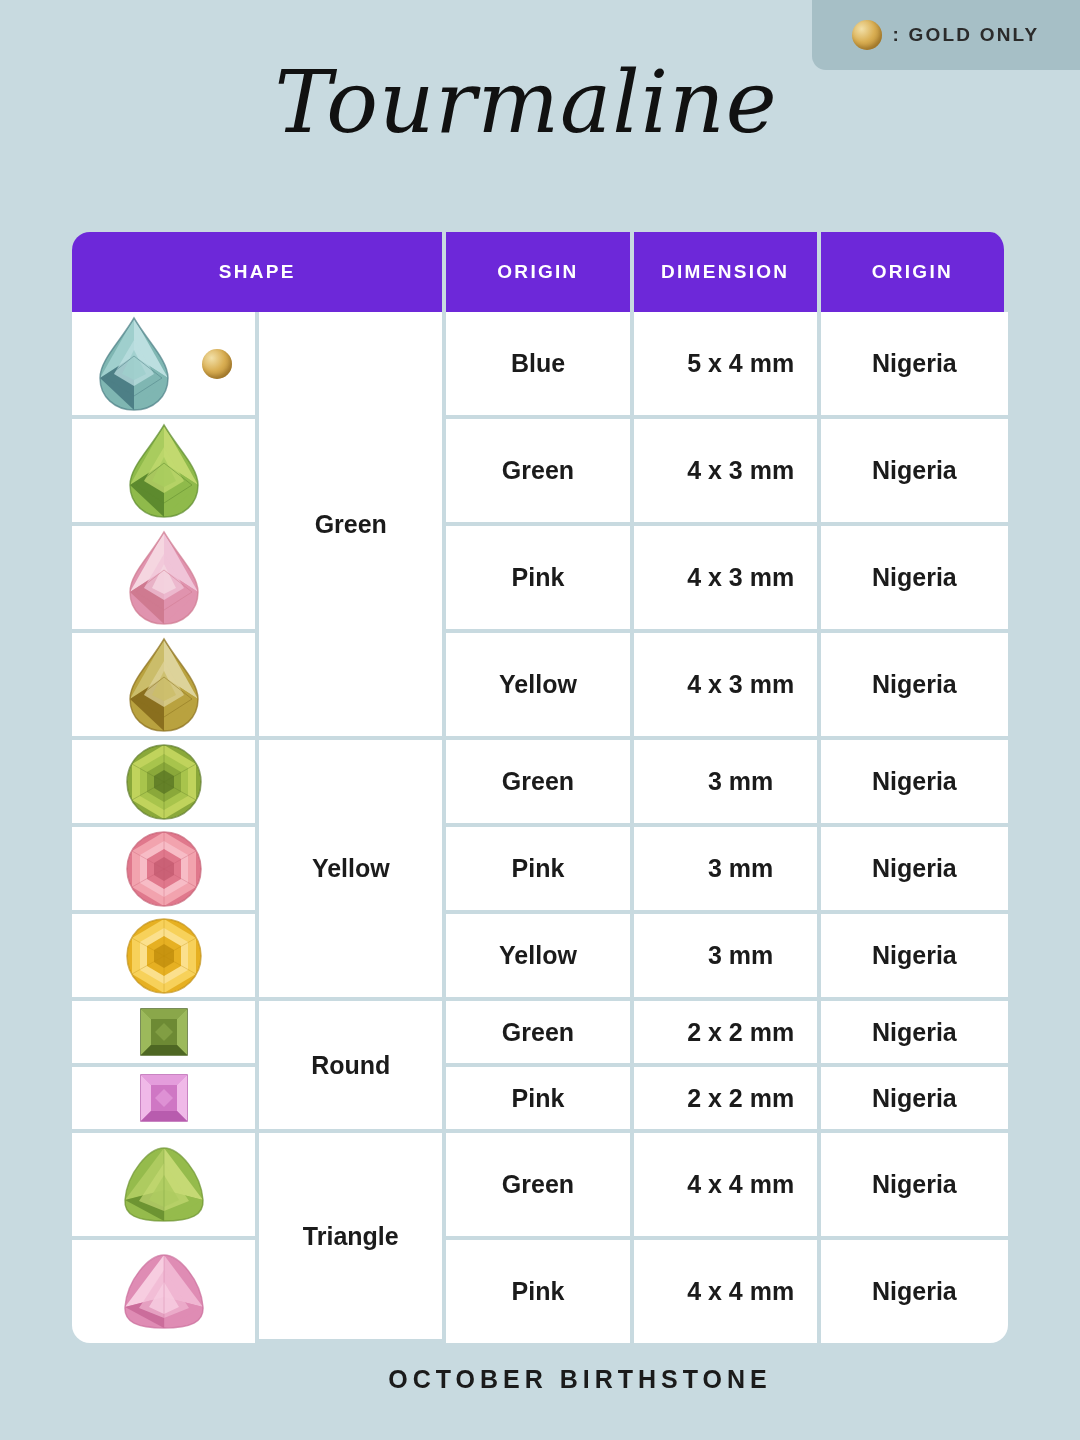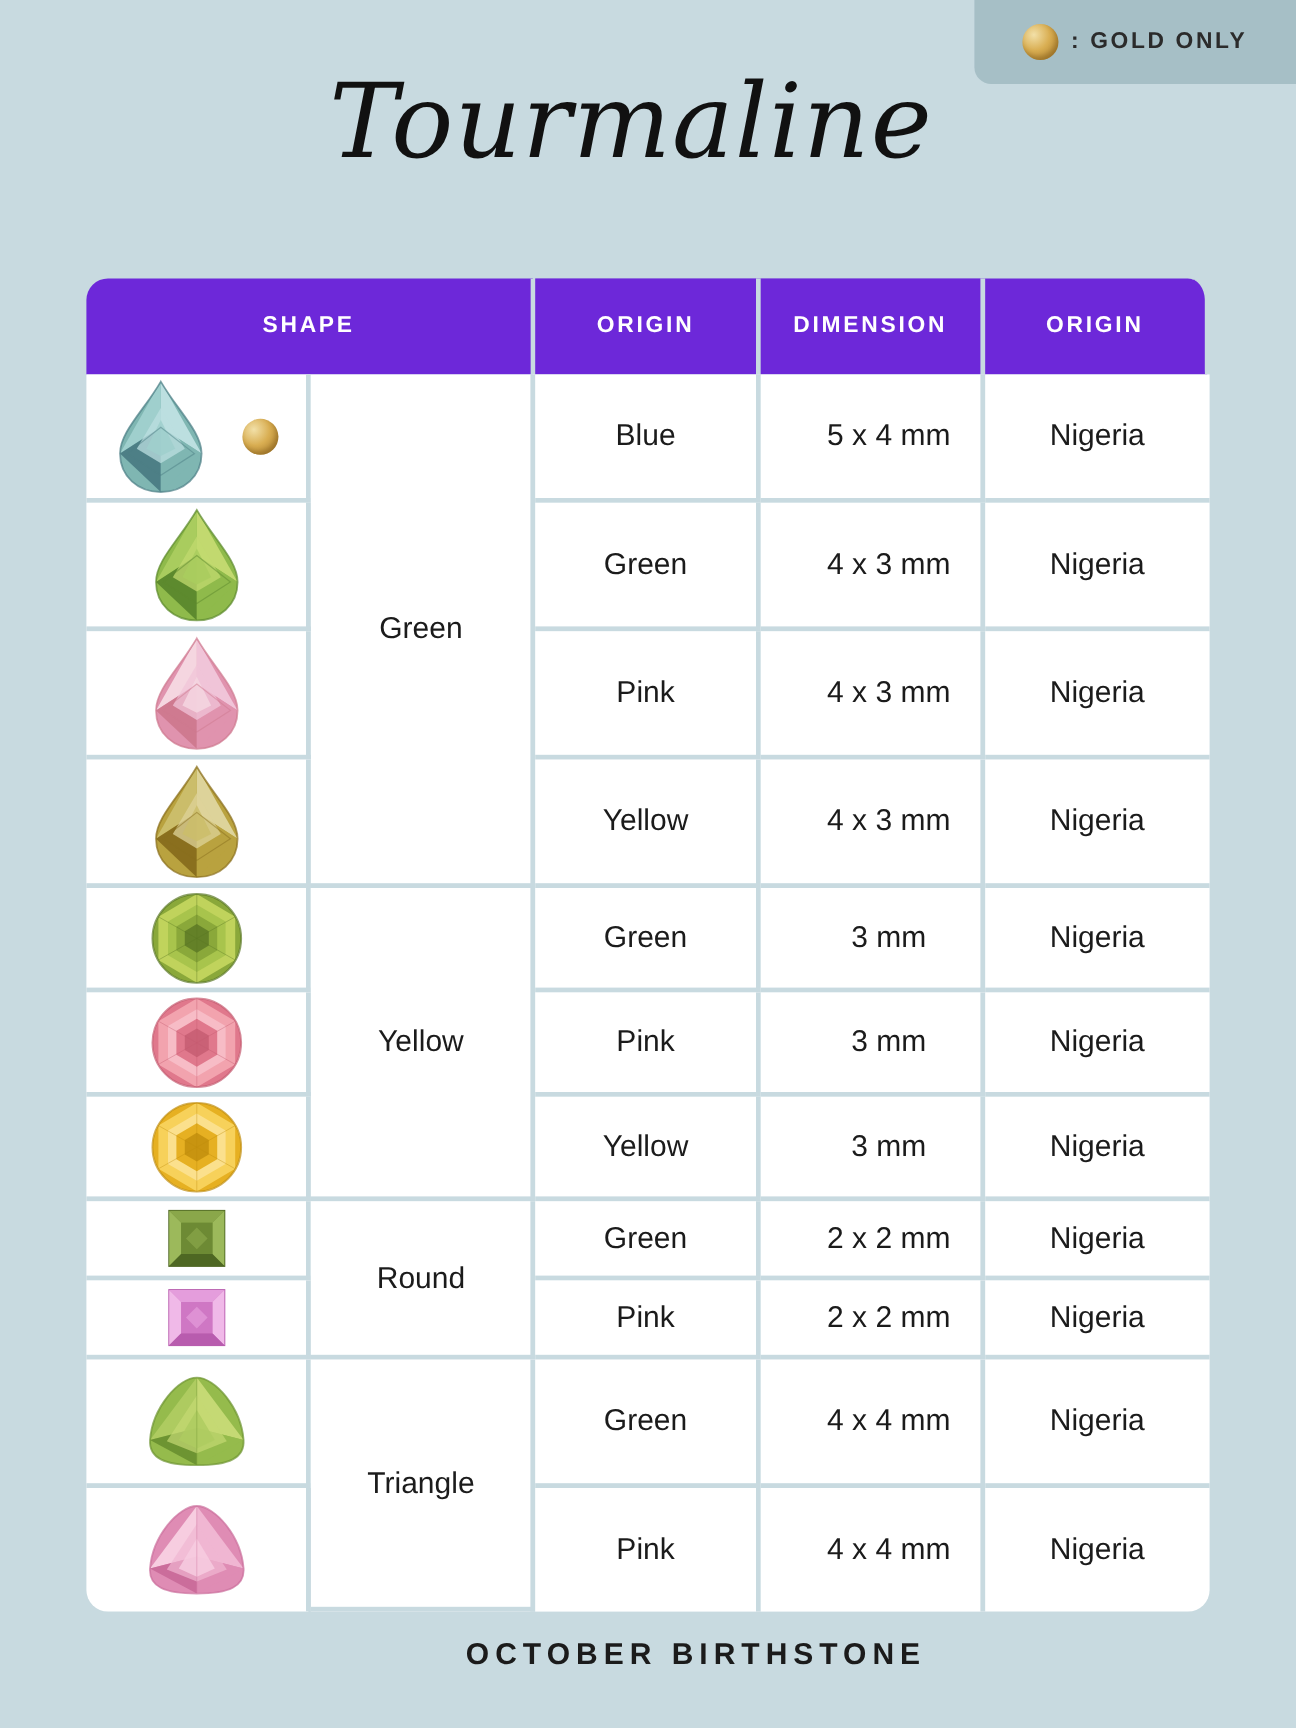--- a/index.html
+++ b/index.html
@@ -87,20 +87,21 @@
   thead th.th-origin { border-top-right-radius: 18px; border-right: none; }
 
   table.gem-table td {
     background: #ffffff;
     border-right: 4px solid #c8dae0;
     border-bottom: 4px solid #c8dae0;
     text-align: center;
     vertical-align: middle;
     font-size: 25px;
     color: #1b1b1b;
+    font-weight: bold;
   }
   table.gem-table td.last-col { border-right: none; }
   table.gem-table tr.last-row td { border-bottom: none; }
   tr.last-row td.gem-cell { border-bottom-left-radius: 18px; }
   tr.last-row td.last-col { border-bottom-right-radius: 18px; }
 
   td.gem-cell {
     width: 142px;
     padding: 0;
   }

